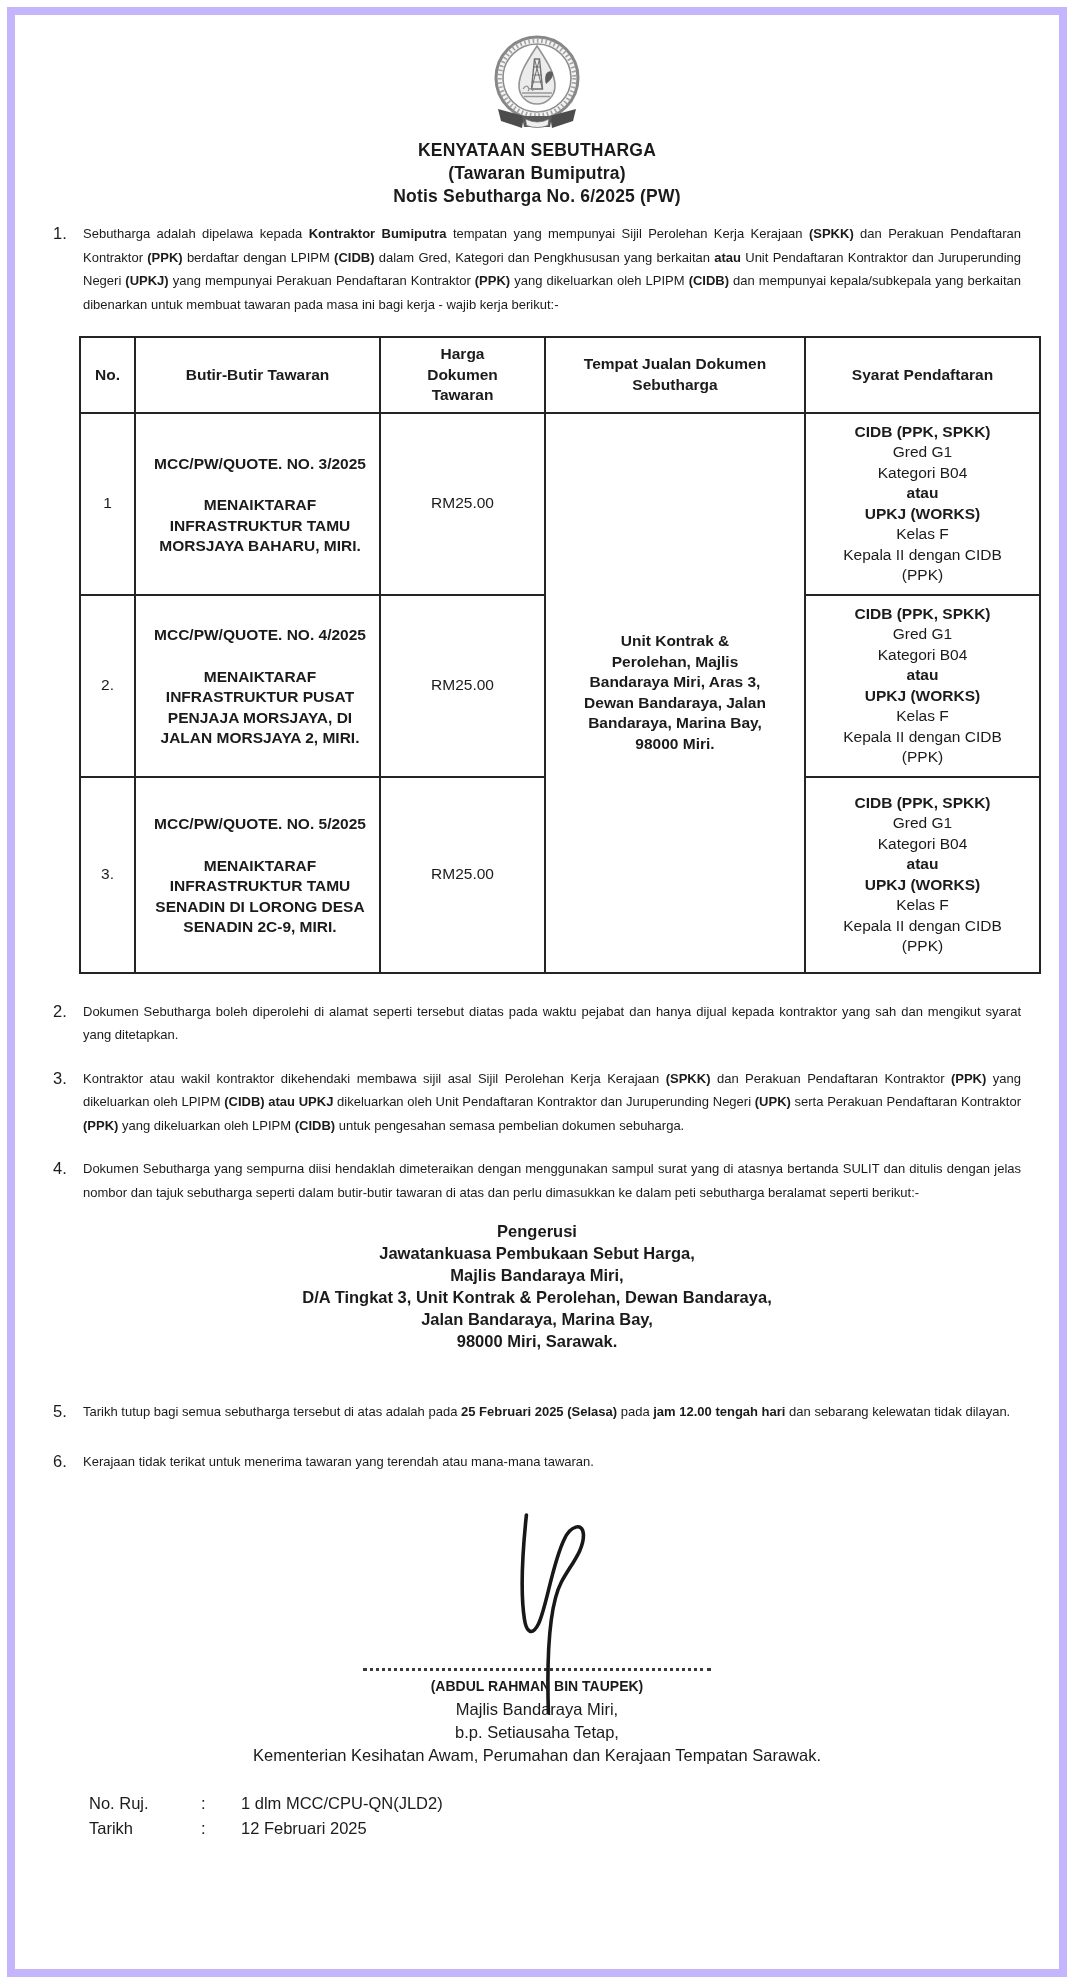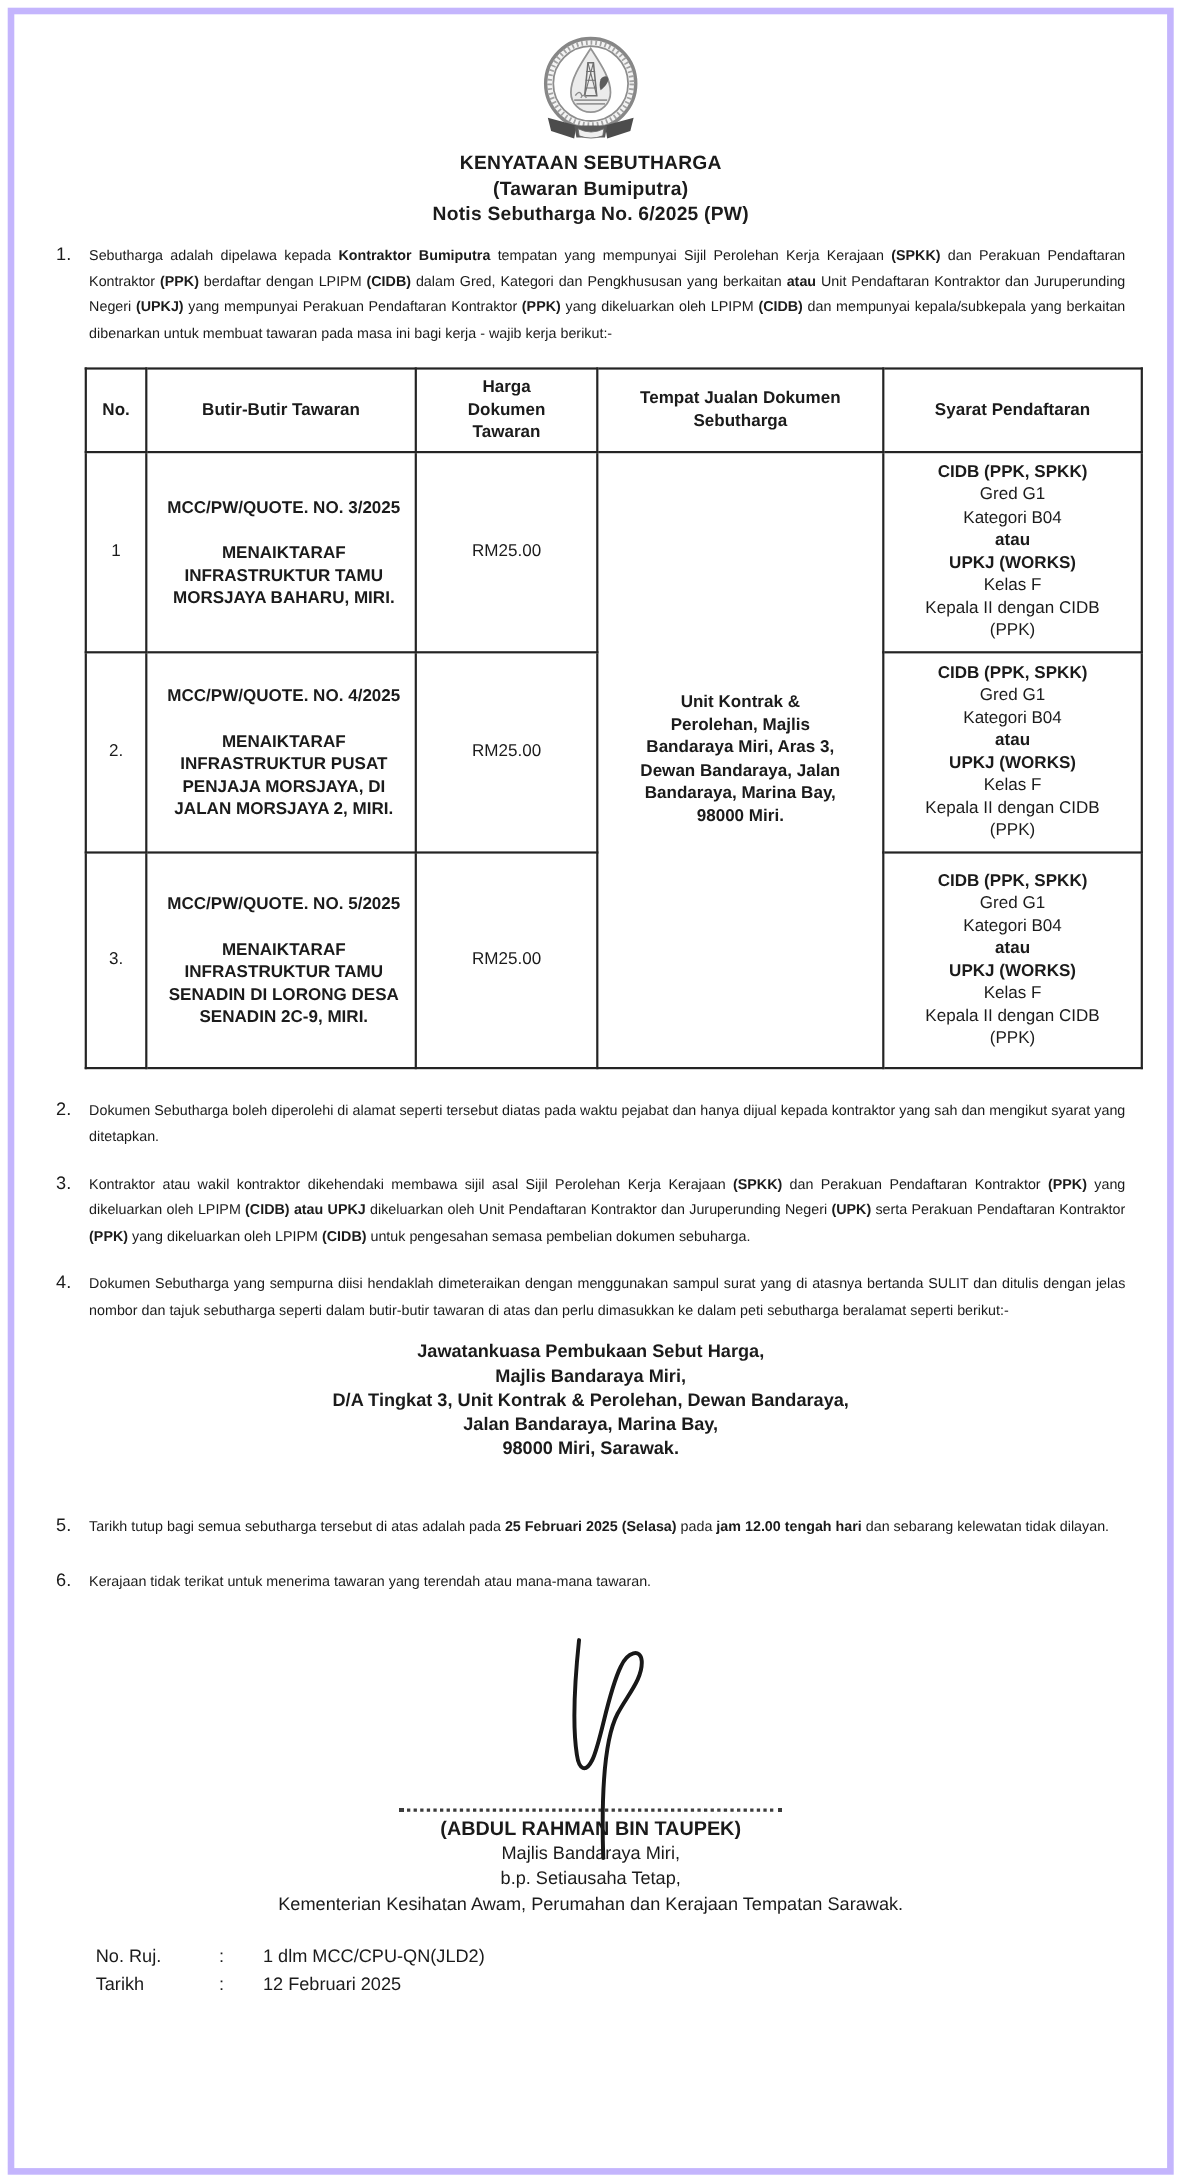--- a/index.html
+++ b/index.html
@@ -6,21 +6,21 @@
   html,body { background:#ffffff; }
   body {
     width:1074px; height:1984px;
     position:relative; overflow:hidden;
     font-family:"Liberation Sans", sans-serif;
     color:#1b1b1b;
     -webkit-font-smoothing:antialiased;
   }
   .frame {
     position:absolute; left:7px; top:7px; right:7px; bottom:7px;
-    border:6px solid #c4b5fd;
+    border:8px solid #c4b5fd;
     padding:14px 38px 0 38px;
   }
   .b { font-weight:bold; }
 
   
   .doc-header { text-align:center; }
   .logo { display:block; margin:4px auto 6px auto; }
   .title-line { font-weight:bold; font-size:17.5px; line-height:23px; letter-spacing:.2px; }
 
   
@@ -48,21 +48,21 @@
   .address { text-align:center; font-weight:bold; font-size:16.5px; line-height:22px; margin-top:16px; }
 
   
   .sig-block { text-align:center; margin-top:12px; }
   .sig-art { position:relative; height:186px; }
   .sig-line {
     position:absolute; bottom:0; left:50%; transform:translateX(-50%);
     width:348px; border-bottom:3px dotted #3c3c3c;
   }
   .sig-svg { position:absolute; bottom:-48px; left:50%; transform:translateX(-42%); }
-  .sig-name { position:relative; font-weight:bold; font-size:18px; line-height:23px; margin-top:4px; }
+  .sig-name { position:relative; font-weight:bold; font-size:14px; line-height:23px; margin-top:4px; }
   .sig-lines { font-size:16.5px; line-height:23px; }
 
   
   .refs { margin-top:24px; font-size:16.5px; line-height:25px; }
   .ref-row { display:flex; }
   .ref-label { width:112px;margin-left:36px; }
   .ref-colon { width:40px; }
 </style>
 </head>
 <body>
@@ -200,20 +200,21 @@
     <div class="clause-no">3.</div>
     <div class="clause-body"><span>Kontraktor atau wakil kontraktor dikehendaki membawa sijil asal Sijil Perolehan Kerja Kerajaan </span><span class="b">(SPKK)</span><span> dan Perakuan Pendaftaran Kontraktor </span><span class="b">(PPK)</span><span> yang dikeluarkan oleh LPIPM </span><span class="b">(CIDB) atau UPKJ</span><span> dikeluarkan oleh Unit Pendaftaran Kontraktor dan Juruperunding Negeri </span><span class="b">(UPK)</span><span> serta Perakuan Pendaftaran Kontraktor </span><span class="b">(PPK)</span><span> yang dikeluarkan oleh LPIPM </span><span class="b">(CIDB)</span><span> untuk pengesahan semasa pembelian dokumen sebuharga.</span></div>
   </div>
 
   <div class="clause">
     <div class="clause-no">4.</div>
     <div class="clause-body"><span>Dokumen Sebutharga yang sempurna diisi hendaklah dimeteraikan dengan menggunakan sampul surat yang di atasnya bertanda SULIT dan ditulis dengan jelas nombor dan tajuk sebutharga seperti dalam butir-butir tawaran di atas dan perlu dimasukkan ke dalam peti sebutharga beralamat seperti berikut:-</span></div>
   </div>
 
   <div class="address">
+      <div>Pengerusi</div>
       <div>Jawatankuasa Pembukaan Sebut Harga,</div>
       <div>Majlis Bandaraya Miri,</div>
       <div>D/A Tingkat 3, Unit Kontrak &amp; Perolehan, Dewan Bandaraya,</div>
       <div>Jalan Bandaraya, Marina Bay,</div>
       <div>98000 Miri, Sarawak.</div>
     </div>
 
   <div class="clause" style="margin-top:48px;">
     <div class="clause-no">5.</div>
     <div class="clause-body"><span>Tarikh tutup bagi semua sebutharga tersebut di atas adalah pada </span><span class="b">25 Februari 2025 (Selasa)</span><span> pada </span><span class="b">jam 12.00 tengah hari</span><span> dan sebarang kelewatan tidak dilayan.</span></div>

